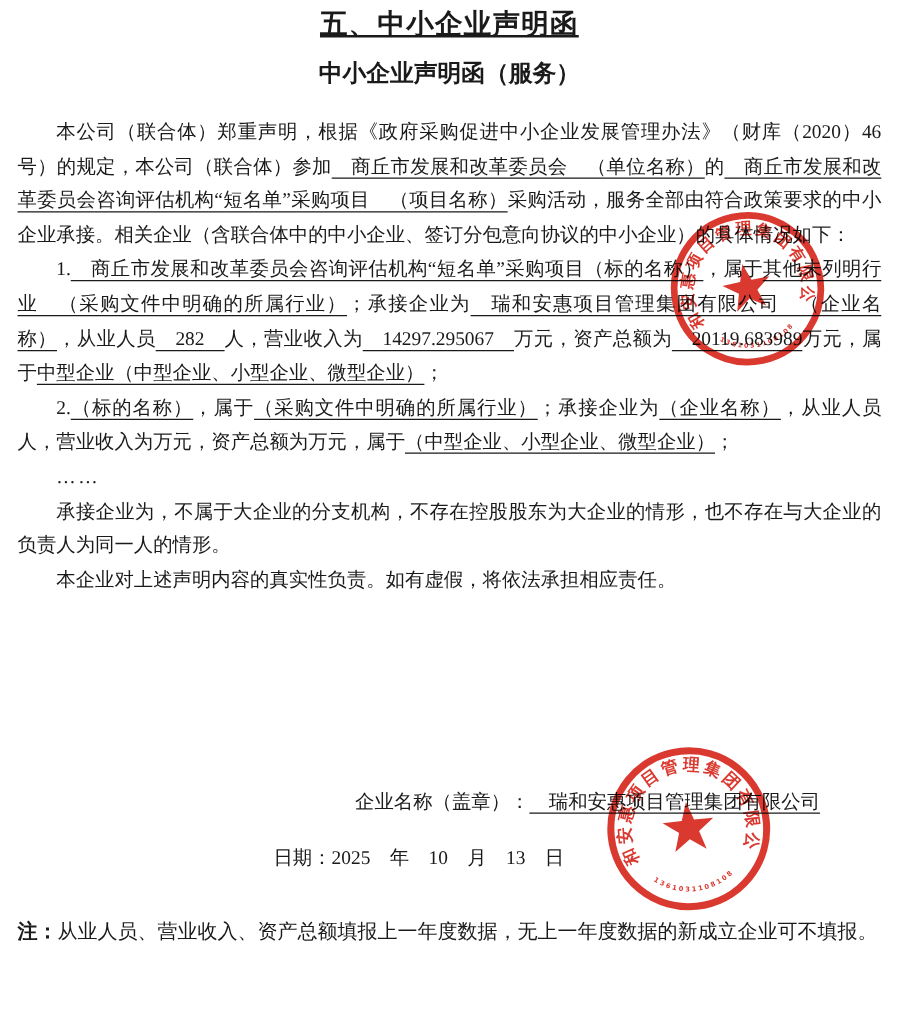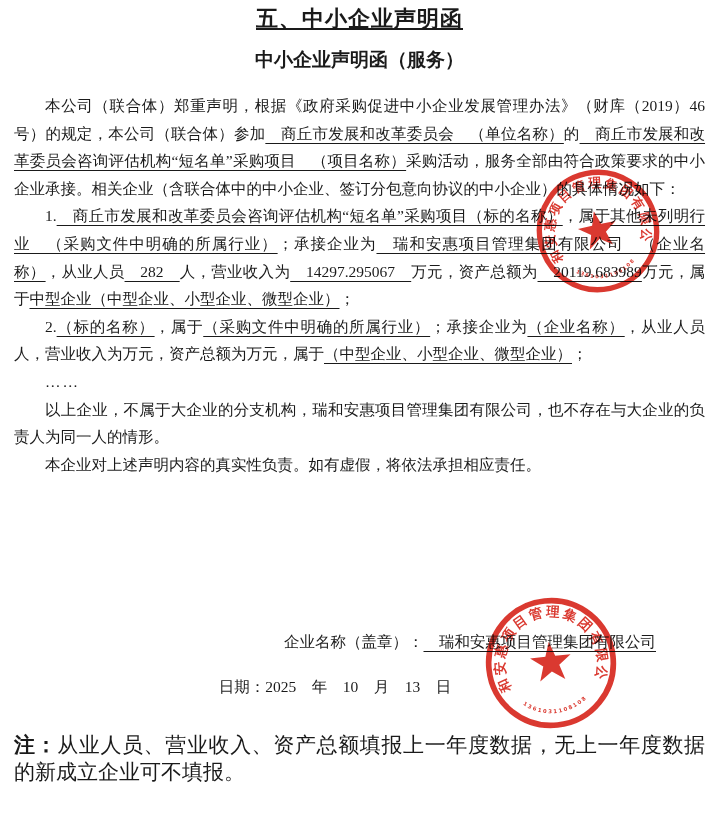--- a/index.html
+++ b/index.html
@@ -12,21 +12,21 @@
   .doc-subtitle{font-size:19px;line-height:22px;font-weight:bold;text-align:center;
                 margin:17px 0 0 0;}
   .content{margin-top:21px;font-size:15.5px;line-height:27.6px;text-align:justify;}
   .content p{margin:0;text-indent:2em;}
   .content p.ellipsis-line{text-indent:2em;letter-spacing:2px;}
   .u{text-decoration:underline;text-underline-offset:4px;text-decoration-thickness:1px;}
   .spacer{height:150px;}
   .sig-block{text-align:right;padding-right:49px;font-size:15.5px;}
   .sig-line{line-height:27.6px;}
   .date-line{line-height:27.6px;margin-top:17px;text-align:center;}
-  .footnote{margin-top:31px;font-size:21px;line-height:27px;text-align:justify;}
+  .footnote{margin-top:31px;font-size:16px;line-height:27px;text-align:justify;}
   .footnote .note-prefix{font-weight:bold;}
   .stamp{position:absolute;mix-blend-mode:multiply;opacity:.92;pointer-events:none;}
   .stamp-top{left:535px;top:162px;width:126px;height:126px;transform:rotate(-12deg);}
   .stamp-bottom{left:484px;top:590px;width:134px;height:134px;transform:rotate(-6deg);}
   .stamp svg{display:block;width:100%;height:100%;}
   .stamp .ring{fill:none;stroke:#d7281e;stroke-width:8.5;}
   .stamp .star{fill:#d7281e;}
   .stamp .arc-text{fill:#d7281e;font-family:"Liberation Serif","DejaVu Serif",serif;
                    font-weight:bold;font-size:20px;letter-spacing:4px;}
   .stamp .arc-digits{fill:#d7281e;font-family:"DejaVu Sans","Liberation Sans",sans-serif;
@@ -34,25 +34,25 @@
 </style>
 </head>
 <body>
 
 <div class="page">
 
   <h1 class="doc-title">五、中小企业声明函</h1>
   <h2 class="doc-subtitle">中小企业声明函（服务）</h2>
 
   <div class="content">
-    <p><span>本公司（联合体）郑重声明，根据《政府采购促进中小企业发展管理办法》（财库（2019）46号）的规定，本公司（联合体）参加</span><span class="u">　商丘市发展和改革委员会　（单位名称）</span><span>的</span><span class="u">　商丘市发展和改革委员会咨询评估机构“短名单”采购项目　（项目名称）</span><span>采购活动，服务全部由符合政策要求的中小企业承接。相关企业（含联合体中的中小企业、签订分包意向协议的中小企业）的具体情况如下：</span></p>
+    <p><span>本公司（联合体）郑重声明，根据《政府采购促进中小企业发展管理办法》（财库（2020）46号）的规定，本公司（联合体）参加</span><span class="u">　商丘市发展和改革委员会　（单位名称）</span><span>的</span><span class="u">　商丘市发展和改革委员会咨询评估机构“短名单”采购项目　（项目名称）</span><span>采购活动，服务全部由符合政策要求的中小企业承接。相关企业（含联合体中的中小企业、签订分包意向协议的中小企业）的具体情况如下：</span></p>
     <p><span>1.</span><span class="u">　商丘市发展和改革委员会咨询评估机构“短名单”采购项目（标的名称）</span><span>，属于</span><span class="u">其他未列明行业　（采购文件中明确的所属行业）</span><span>；承接企业为</span><span class="u">　瑞和安惠项目管理集团有限公司　（企业名称）</span><span>，从业人员</span><span class="u">　282　</span><span>人，营业收入为</span><span class="u">　14297.295067　</span><span>万元，资产总额为</span><span class="u">　20119.683989</span><span>万元，属于</span><span class="u">中型企业（中型企业、小型企业、微型企业）</span><span>；</span></p>
     <p><span>2.</span><span class="u">（标的名称）</span><span>，属于</span><span class="u">（采购文件中明确的所属行业）</span><span>；承接企业为</span><span class="u">（企业名称）</span><span>，从业人员人，营业收入为万元，资产总额为万元，属于</span><span class="u">（中型企业、小型企业、微型企业）</span><span>；</span></p>
     <p class="ellipsis-line"><span>……</span></p>
-    <p><span>以上企业，不属于大企业的分支机构，瑞和安惠项目管理集团有限公司，也不存在与大企业的负责人为同一人的情形。</span></p>
+    <p><span>承接企业为，不属于大企业的分支机构，不存在控股股东为大企业的情形，也不存在与大企业的负责人为同一人的情形。</span></p>
     <p><span>本企业对上述声明内容的真实性负责。如有虚假，将依法承担相应责任。</span></p>
   </div>
 
   <div class="spacer"></div>
 
   <div class="sig-block">
     <div class="sig-line"><span>企业名称（盖章）：</span><span class="u">　瑞和安惠项目管理集团有限公司</span></div>
     <div class="date-line">日期：2025　年　10　月　13　日</div>
   </div>
 

